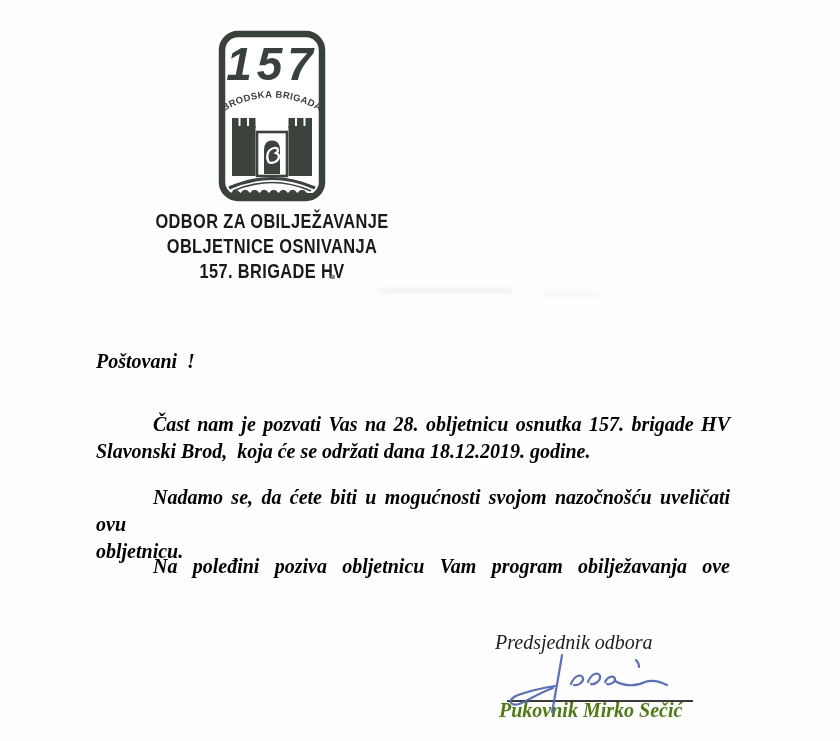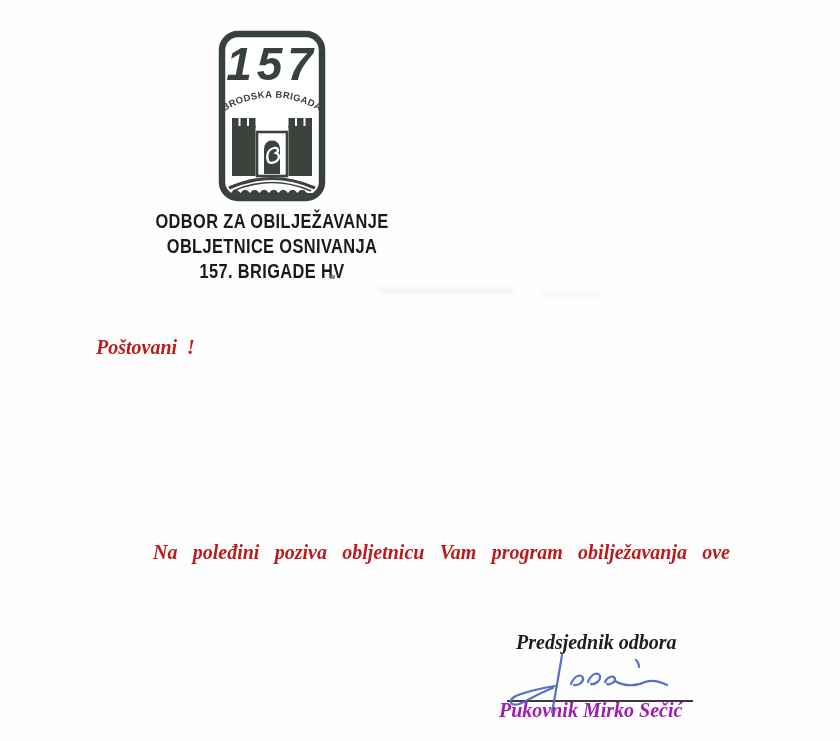--- a/index.html
+++ b/index.html
@@ -21,39 +21,39 @@
     letter-spacing:.5px;
   }
   
   .dot{position:absolute;left:330px;top:275px;width:5px;height:4px;background:#6b6f6b;border-radius:1px;opacity:.8;}
   .smudge1{position:absolute;left:378px;top:288px;width:135px;height:5px;background:#a9b4ae;opacity:.16;filter:blur(2px);border-radius:3px;}
   .smudge2{position:absolute;left:542px;top:292px;width:58px;height:4px;background:#a9b4ae;opacity:.14;filter:blur(2px);border-radius:3px;}
   
   .bodytext{
     position:absolute;left:96px;width:634px;
     font-weight:bold;font-style:italic;
-    font-size:20px;line-height:27px;color:#b91c1c;
+    font-size:20px;line-height:27px;color:#000000;margin-top:14px;
   }
   .salutation{top:334px;}
   .p1{top:397px;} .p2{top:470px;} .p3{top:539px;}
   .closing{top:605px;}
   .line{display:block;}
   .just{text-align:justify;text-align-last:justify;}
   .indent{text-indent:57px;}
   .pre{white-space:pre-wrap;}
   
   .sig-title{
-    position:absolute;left:516px;top:631px;
-    font-weight:bold;font-style:italic;font-size:20px;color:#1d1d1d;white-space:nowrap;
+    position:absolute;left:495px;top:631px;
+    font-weight:normal;font-style:italic;font-size:20px;color:#1d1d1d;white-space:nowrap;
   }
   .rule{position:absolute;left:507px;top:700px;width:186px;height:2px;background:#3a3a3a;}
   .sig-svg{position:absolute;left:495px;top:646px;width:210px;height:70px;z-index:3;}
   .sig-name{
     position:absolute;left:499px;top:699px;
-    font-weight:bold;font-style:italic;font-size:20px;color:#a21caf;white-space:nowrap;
+    font-weight:bold;font-style:italic;font-size:20px;color:#4d7c0f;white-space:nowrap;
   }
 </style>
 </head>
 <body>
 
 <div class="page">
 
   <svg class="badge" viewBox="0 0 108 172">
     <rect x="4" y="4" width="100" height="164" rx="16" ry="16" fill="#ffffff" stroke="#39413b" stroke-width="6.5"></rect>
     <text x="54" y="50" text-anchor="middle" font-family="Liberation Sans, DejaVu Sans, sans-serif" font-size="46" font-weight="bold" font-style="italic" letter-spacing="5" fill="#39413b">157</text>
@@ -93,21 +93,29 @@
     <div class="line">OBLJETNICE OSNIVANJA</div>
     <div class="line">157. BRIGADE HV</div>
   </div>
 
   <div class="dot"></div>
   <div class="smudge1"></div>
   <div class="smudge2"></div>
 
   <div class="bodytext salutation pre">Poštovani  !</div>
 
+  <div class="bodytext p1">
+    <span class="line just indent">Čast nam je pozvati Vas na 28. obljetnicu osnutka 157. brigade HV</span>
+    <span class="line pre">Slavonski Brod,  koja će se održati dana 18.12.2019. godine.</span>
+  </div>
 
+  <div class="bodytext p2">
+    <span class="line just indent">Nadamo se, da ćete biti u mogućnosti svojom nazočnošću uveličati ovu</span>
+    <span class="line">obljetnicu.</span>
+  </div>
 
   <div class="bodytext p3">
     <span class="line just indent">Na poleđini poziva obljetnicu Vam program obilježavanja ove</span>
   </div>
 
 
   <div class="sig-title">Predsjednik odbora</div>
 
   <div class="rule"></div>
 

